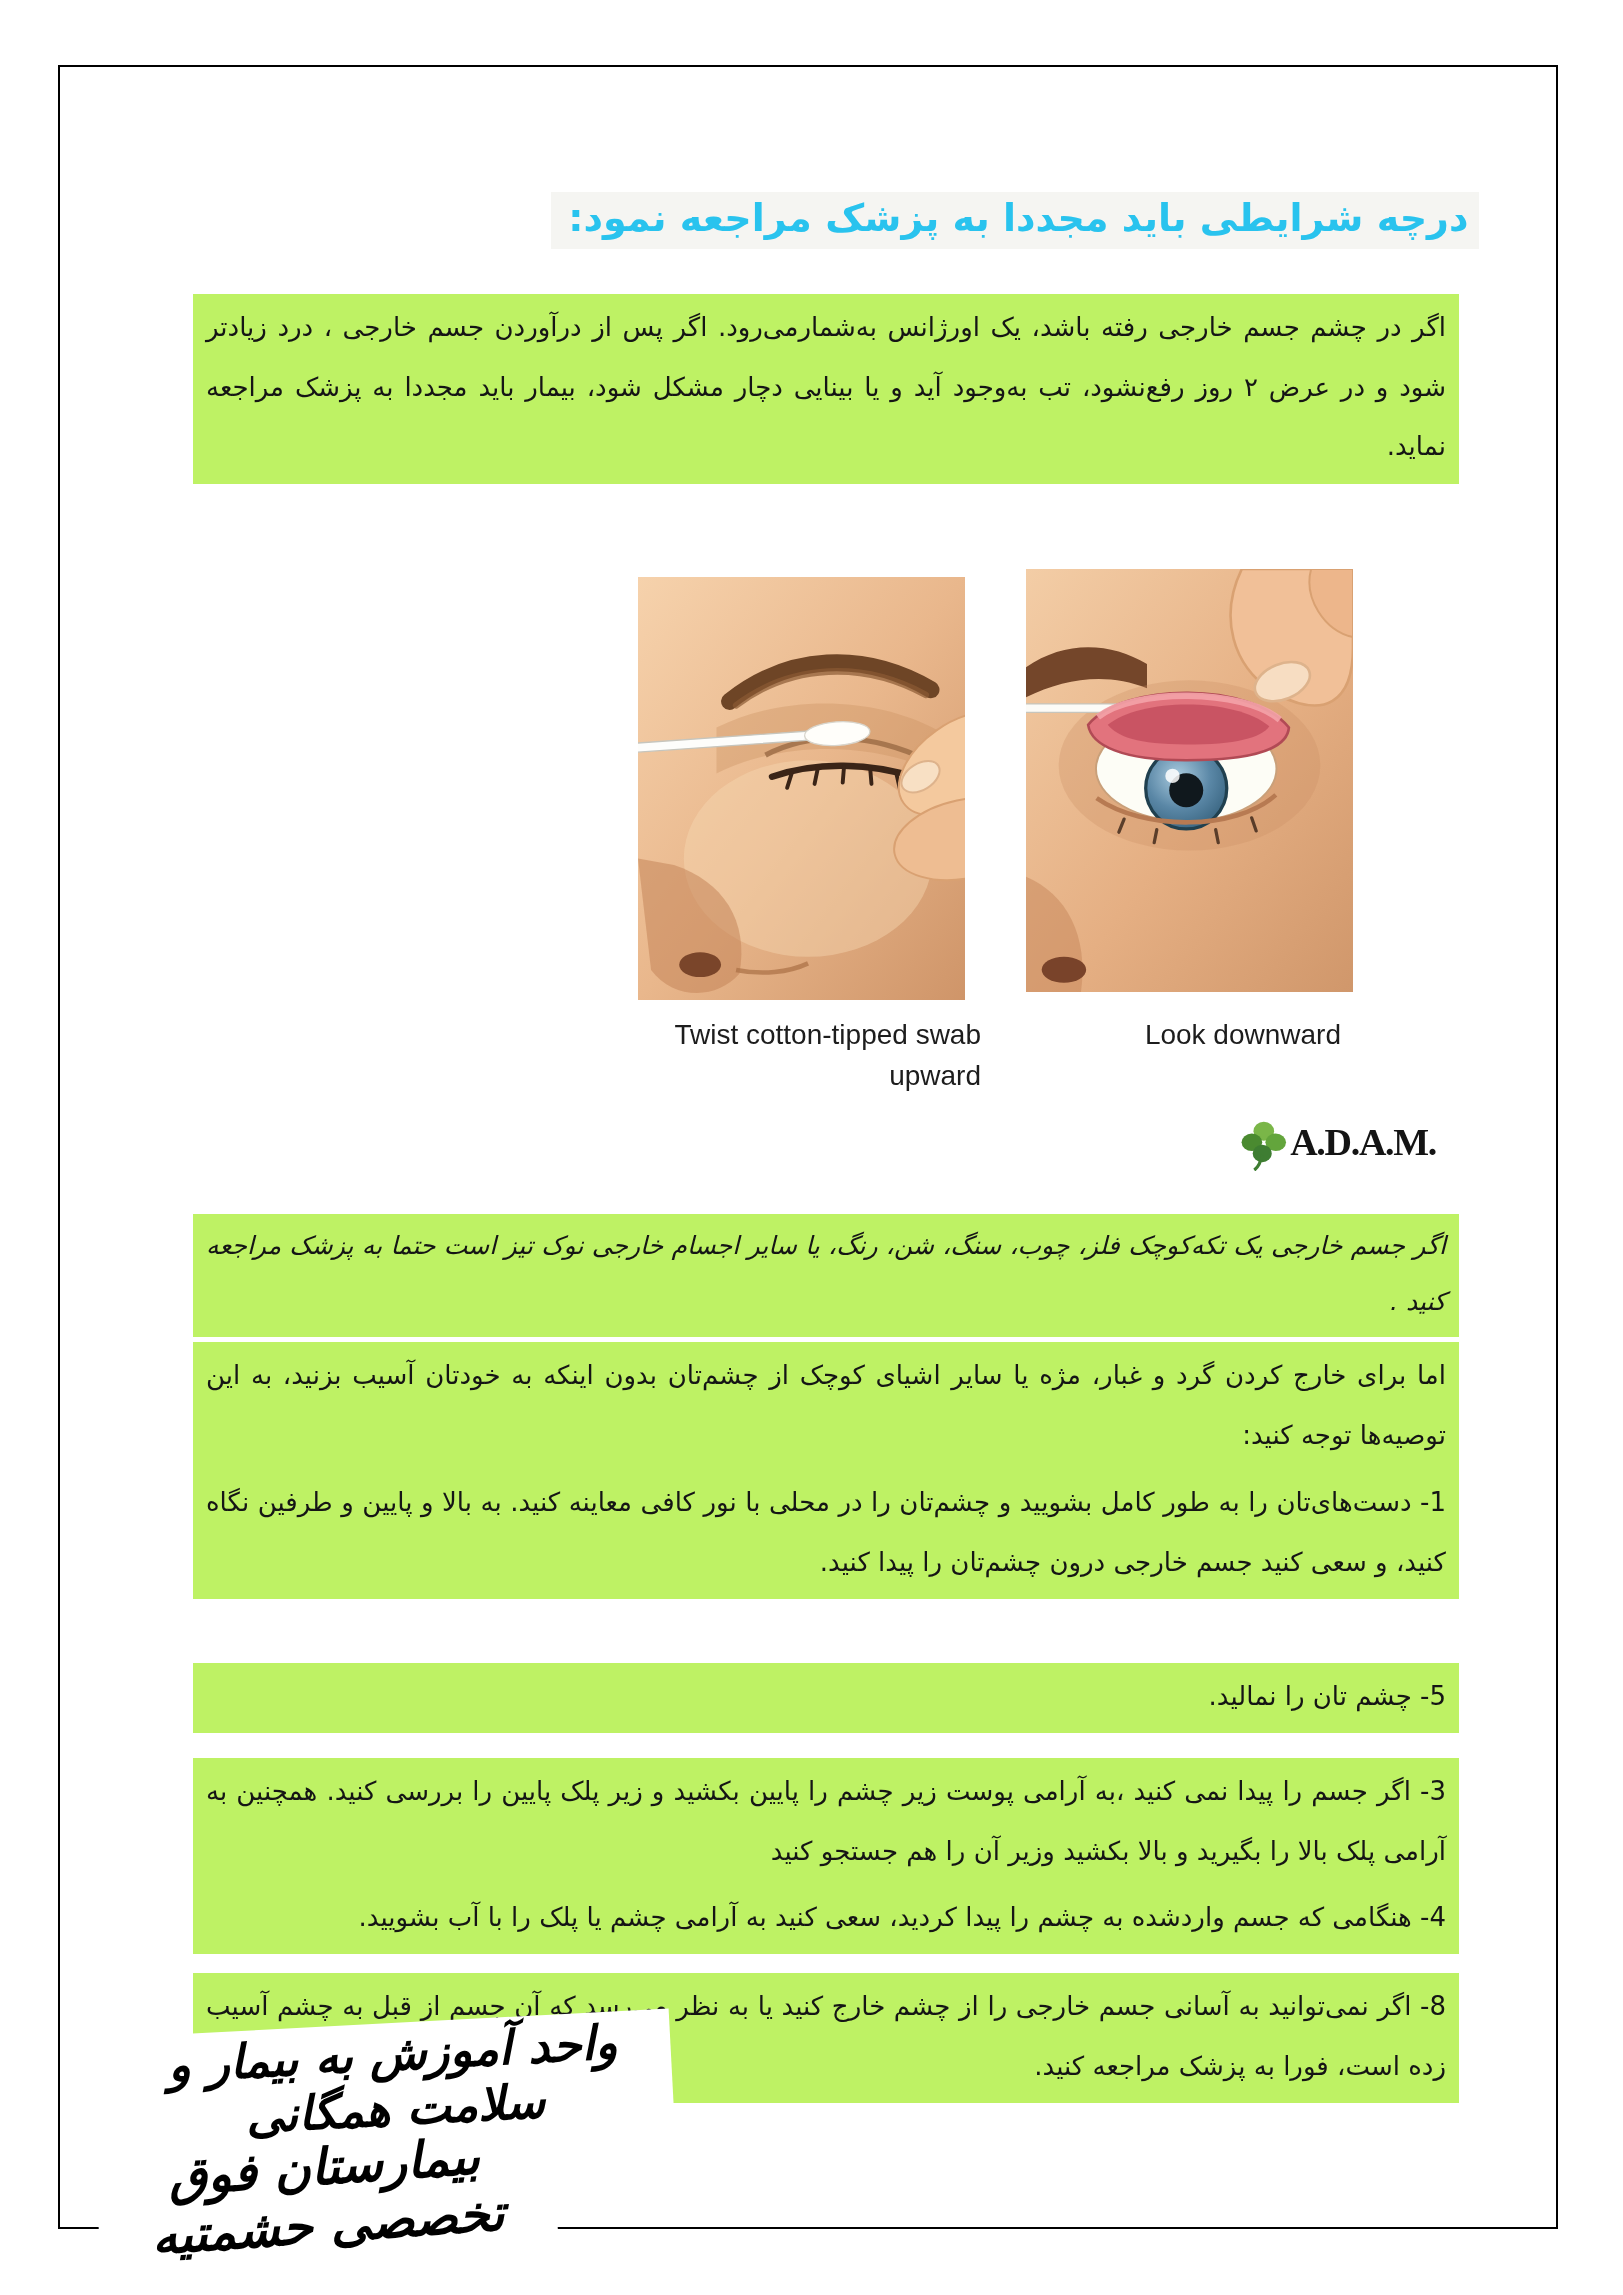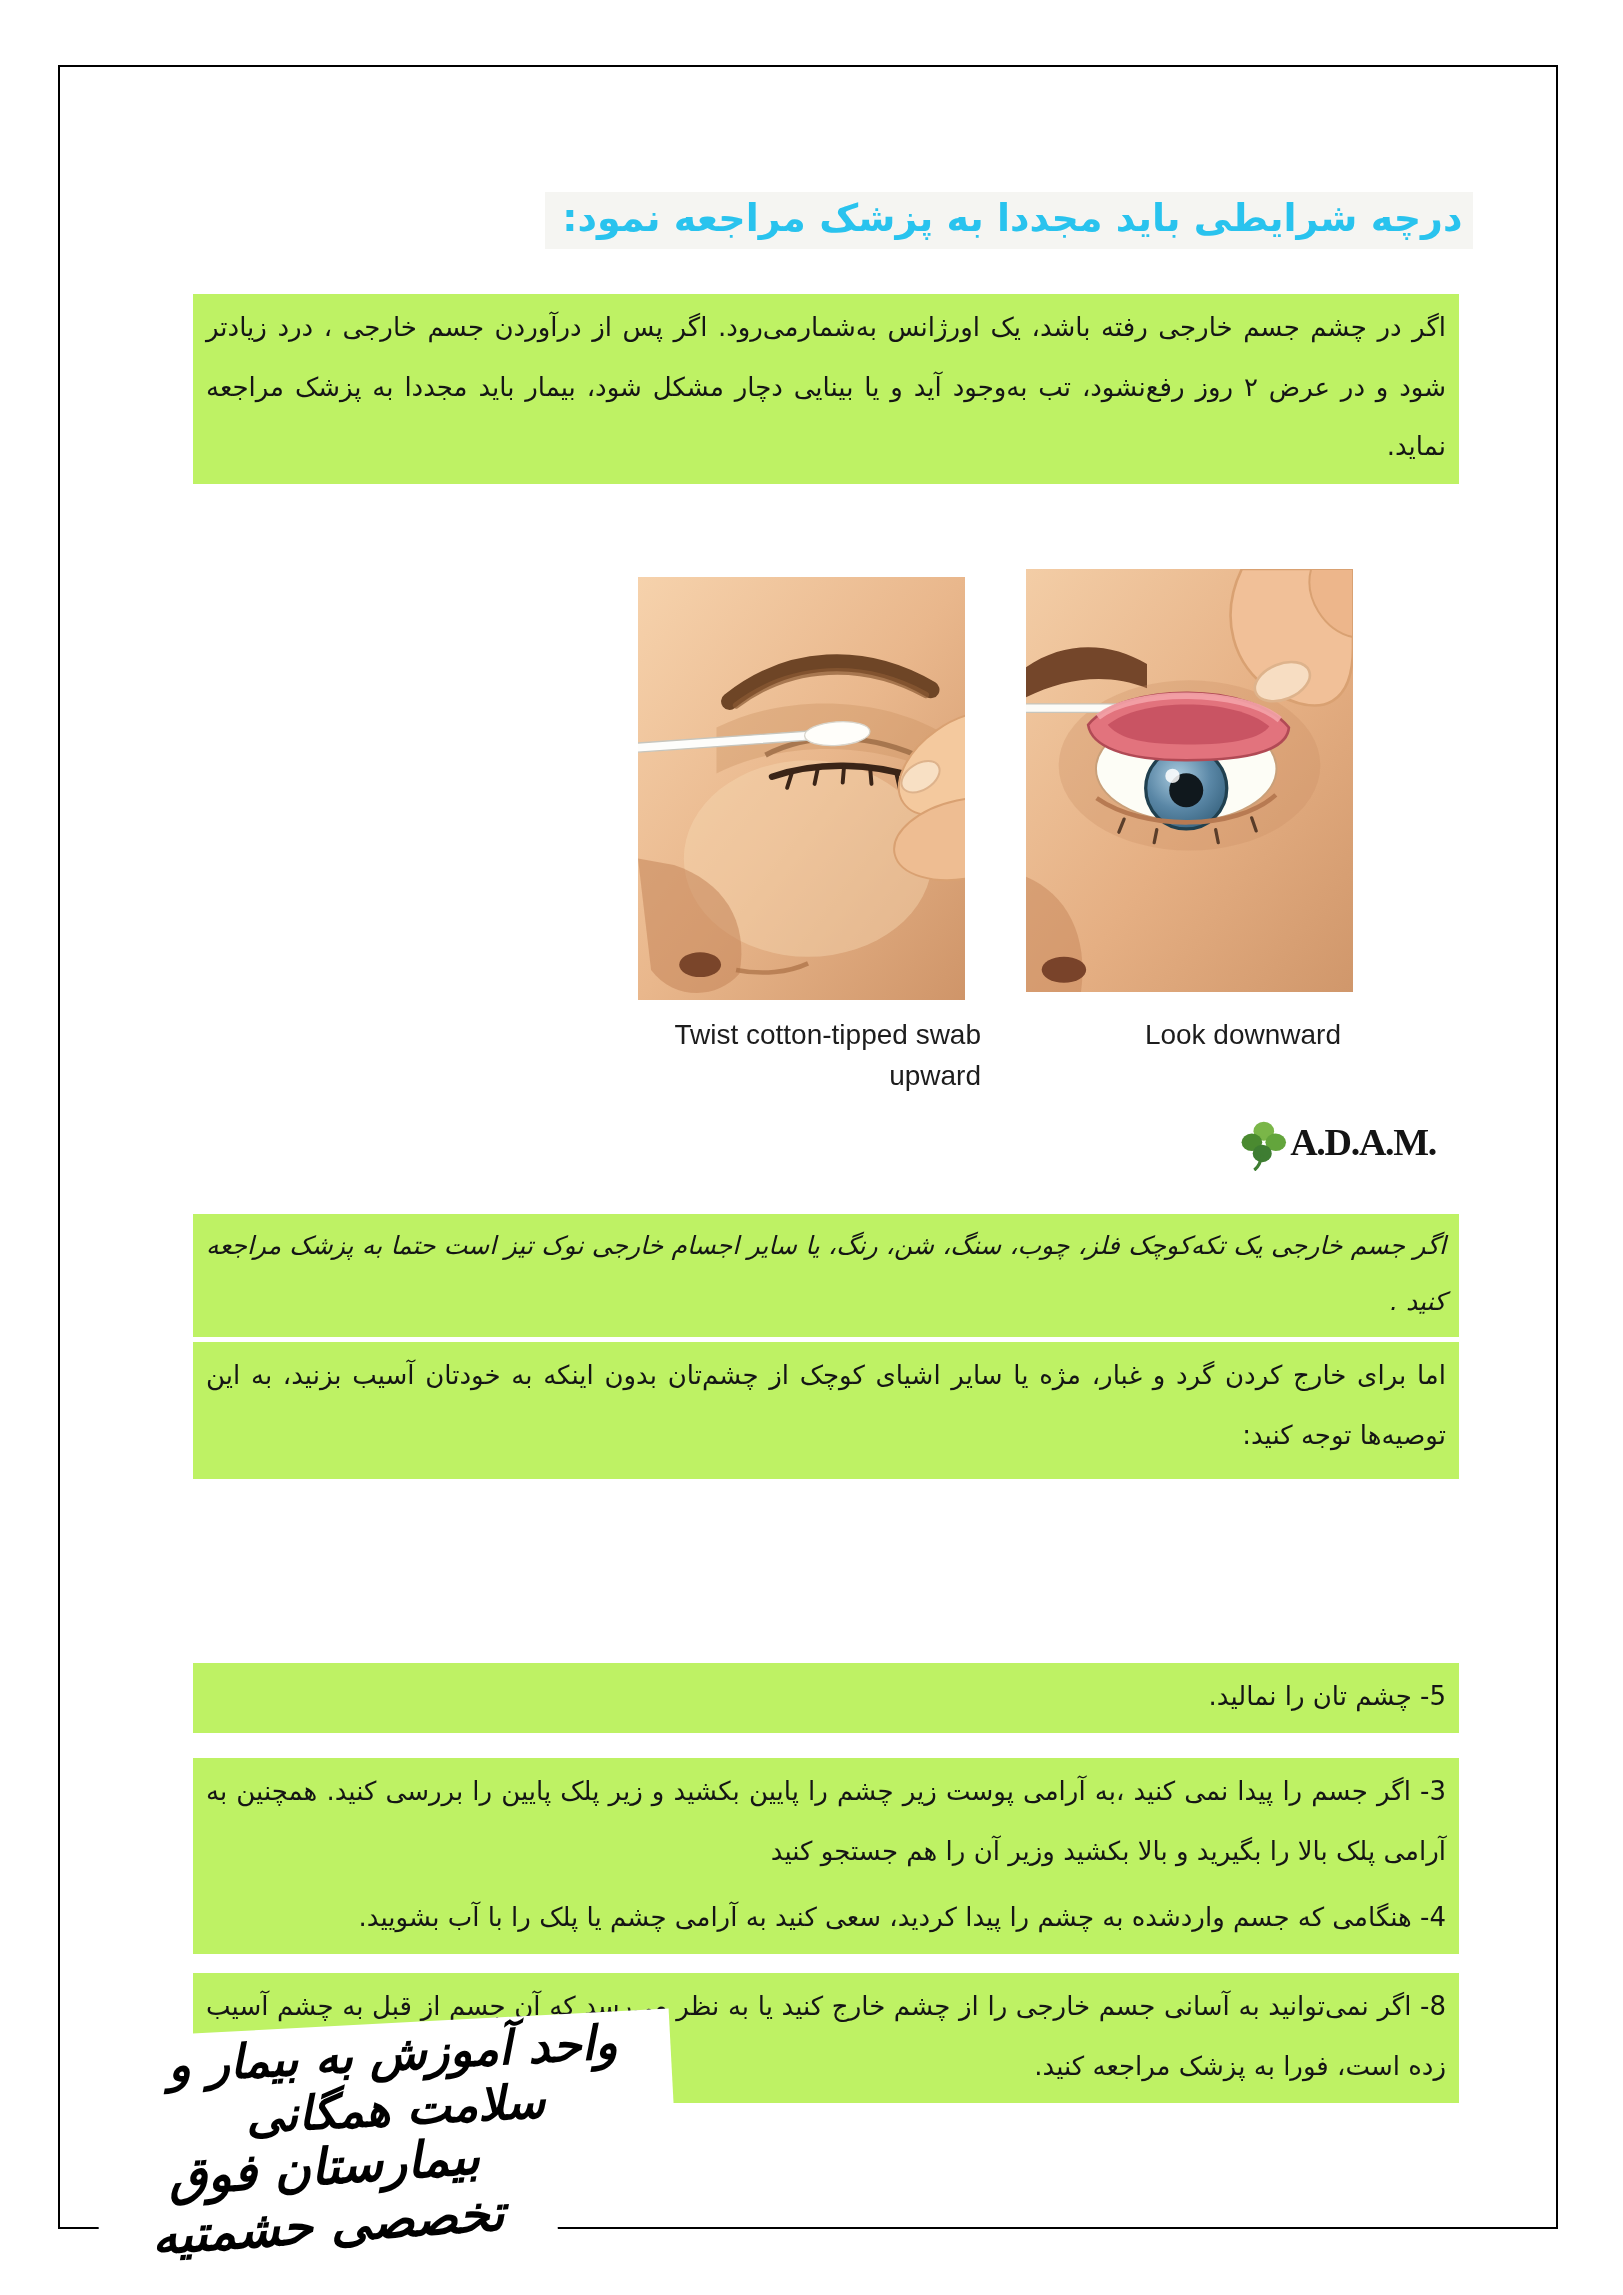--- a/index.html
+++ b/index.html
@@ -5,21 +5,21 @@
   html,body{margin:0;padding:0;}
   body{
     width:1623px;height:2295px;position:relative;background:#ffffff;
     font-family:"DejaVu Sans", sans-serif;overflow:hidden;color:#151515;
   }
   .frame{
     position:absolute;left:58px;top:65px;width:1500px;height:2164px;
     border:2px solid #000;box-sizing:border-box;background:transparent;
   }
   .heading{
-    position:absolute;top:192px;right:150px;
+    position:absolute;top:192px;right:144px;
     direction:rtl;font-size:38px;font-weight:bold;color:#29c3ee;
     background:#f5f5f2;padding:3.9px 10.5px 9.2px 17px;letter-spacing:0;
   }
   .para{
     position:absolute;left:193px;width:1266px;box-sizing:border-box;
     direction:rtl;text-align:justify;text-align-last:right;
     font-size:26px;line-height:2.3;background:#bef264;
     padding:3.9px 13px 6.5px 13px;
   }
   .para.italic{font-style:italic;font-size:25px;line-height:2.25;}
@@ -172,20 +172,21 @@
     <path d="M28 44 C 26 54 22 60 18 63" stroke="#3e7d32" stroke-width="4" fill="none"></path>
   </svg>
   <span class="adam-text">A.D.A.M.</span>
 </div>
 
 <div class="para italic" style="top:1214px;">اگر جسم خارجی یک تکه‌کوچک فلز، چوب، سنگ، شن، رنگ، یا سایر اجسام خارجی نوک تیز است حتما به پزشک مراجعه کنید .</div>
 
 <div class="para" style="top:1342px;">اما برای خارج کردن گرد و غبار، مژه یا سایر اشیای کوچک از چشم‌تان بدون اینکه به خودتان آسیب بزنید، به این توصیه‌ها توجه کنید:</div>
 
 <div class="para" style="top:1469px;">
+  <div class="sub">1- دست‌های‌تان را به طور کامل بشویید و چشم‌تان را در محلی با نور کافی معاینه کنید. به بالا و پایین و طرفین نگاه کنید، و سعی کنید جسم خارجی درون چشم‌تان را پیدا کنید.</div>
 </div>
 
 <div class="para" style="top:1663px;">5- چشم تان را نمالید.</div>
 
 <div class="para" style="top:1758px;">3- اگر جسم را پیدا نمی کنید ،به آرامی پوست زیر چشم را پایین بکشید و زیر پلک پایین را بررسی کنید. همچنین به آرامی پلک بالا را بگیرید و بالا بکشید وزیر آن را هم جستجو کنید</div>
 
 <div class="para" style="top:1884px;">4- هنگامی که جسم واردشده به چشم را پیدا کردید، سعی کنید به آرامی چشم یا پلک را با آب بشویید.</div>
 
 <div class="para" style="top:1973px;">8- اگر نمی‌توانید به آسانی جسم خارجی را از چشم خارج کنید یا به نظر می‌رسد که آن جسم از قبل به چشم آسیب زده است، فورا به پزشک مراجعه کنید.</div>
 

